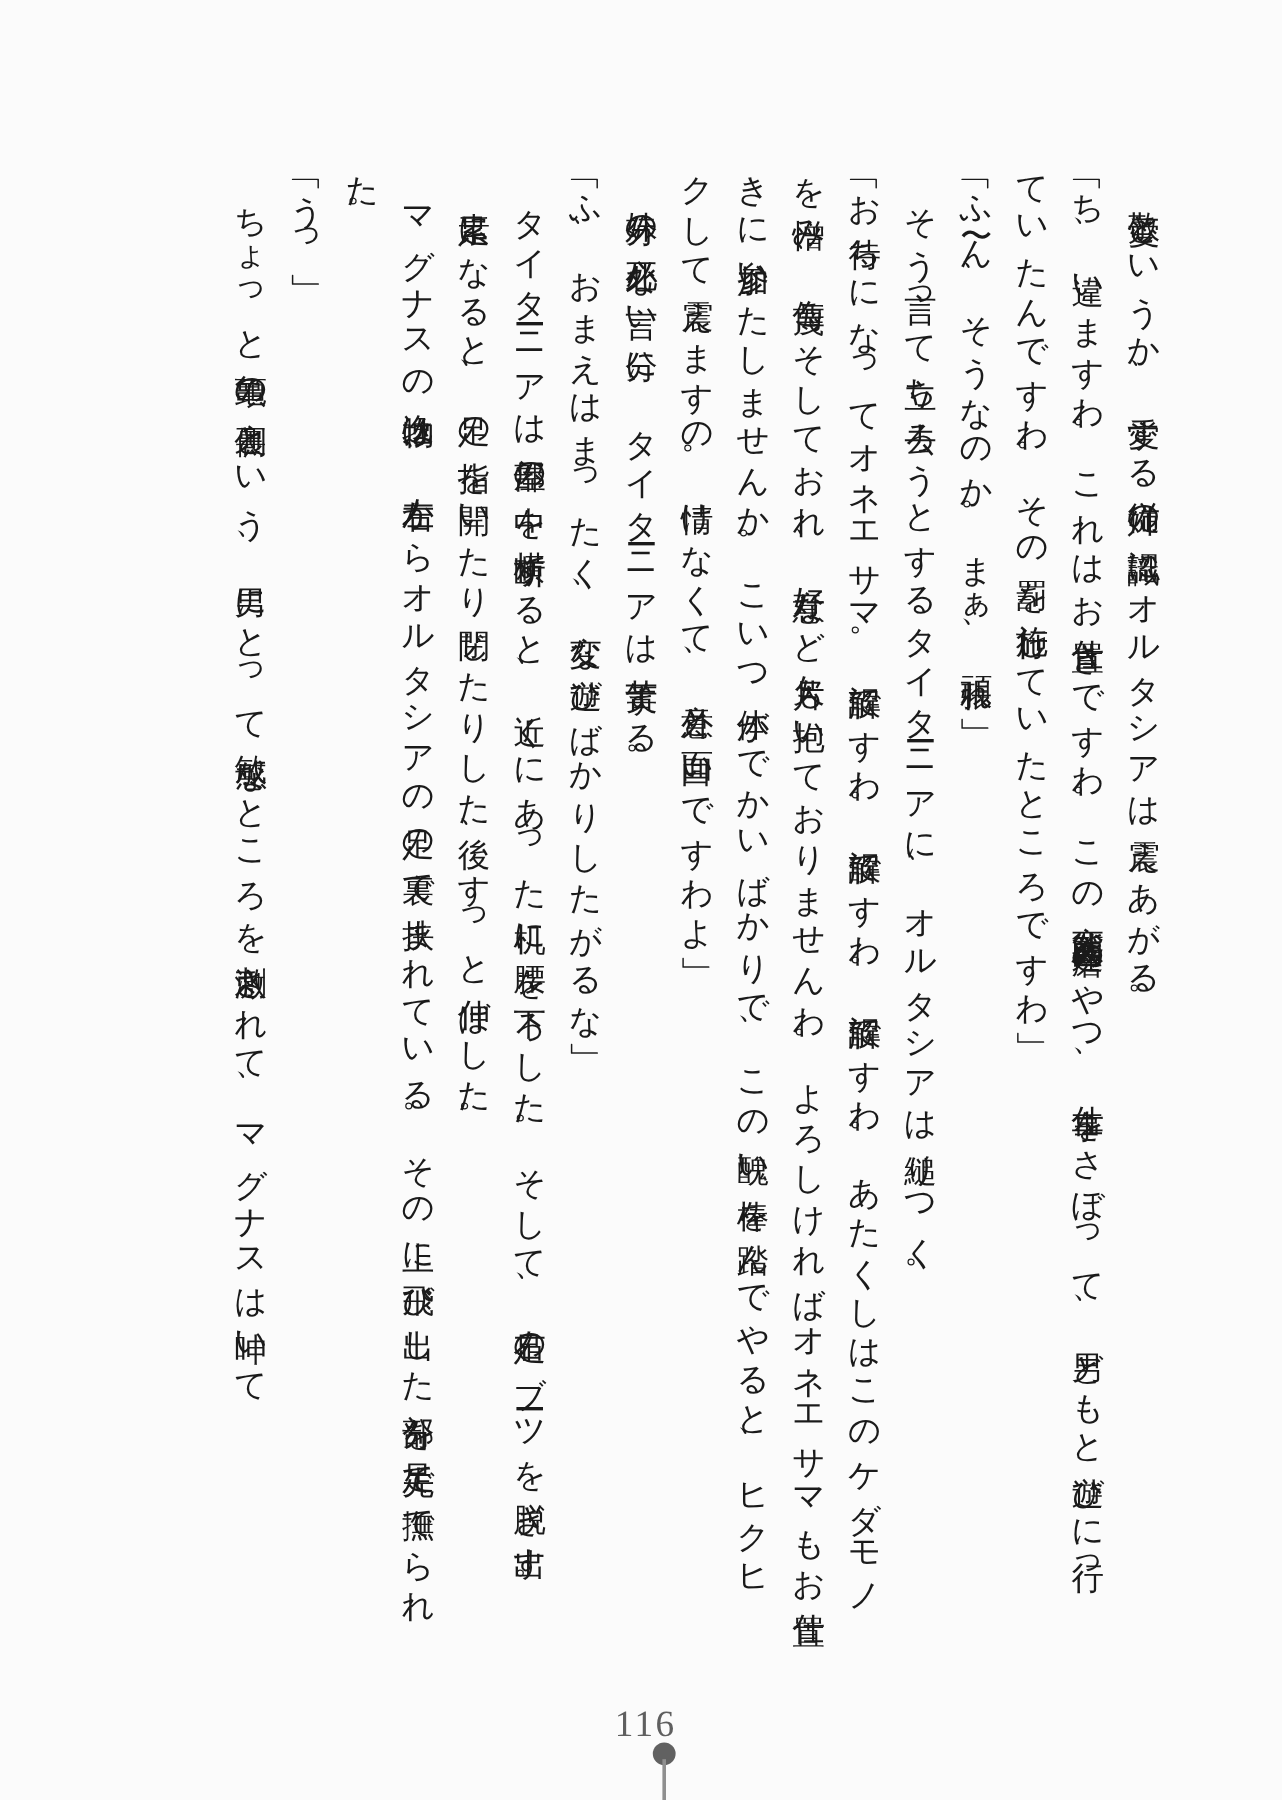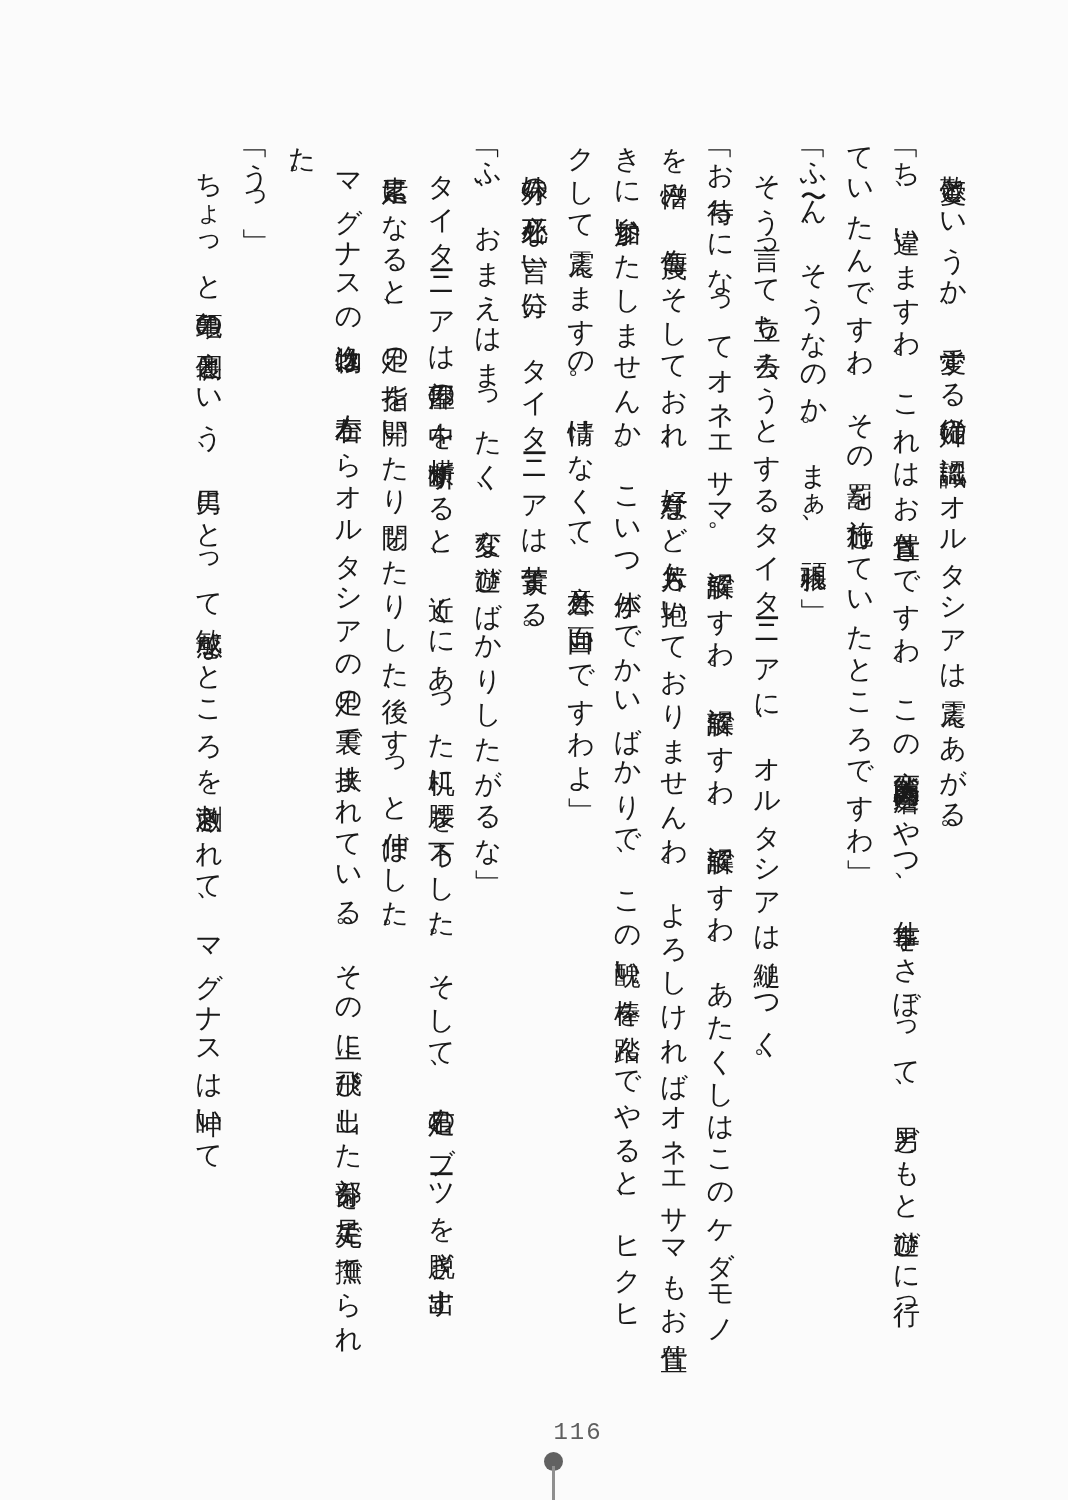--- a/index.html
+++ b/index.html
@@ -33,26 +33,25 @@
     padding: 0;
   }
   
   .text-block p[data-indent="full"]  { text-indent: 27px; }
   
   .text-block p[data-indent="quote"] { text-indent: 13px; }
   
   .folio {
     position: absolute;
     top: 1419px;
-    left: 578px;
+    left: 538px;
     transform: translateX(-50%);
-    font-size: 24px;
+    font-size: 31px;
     letter-spacing: 2px;
     color: #5f5f5f;
-    font-family: Liberation Mono, monospace;
   }
   
   .pin-head {
     position: absolute;
     left: 544px;
     top: 1452px;
     width: 19px;
     height: 19px;
     border-radius: 50%;
     background: #616161;

